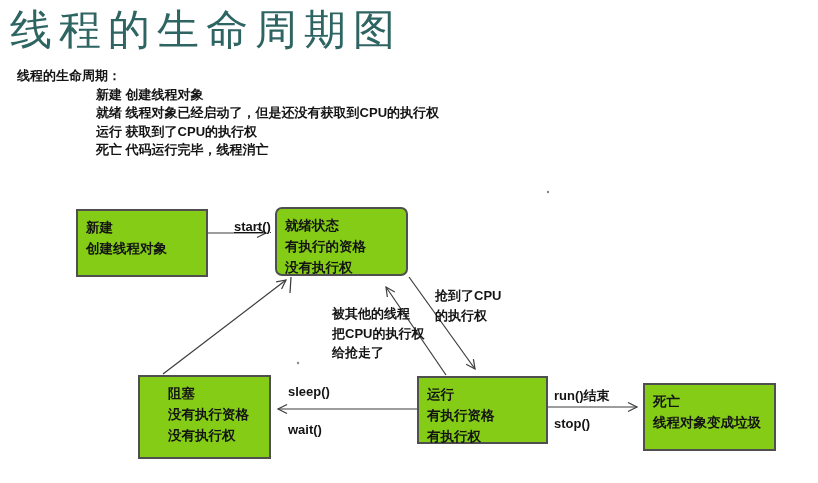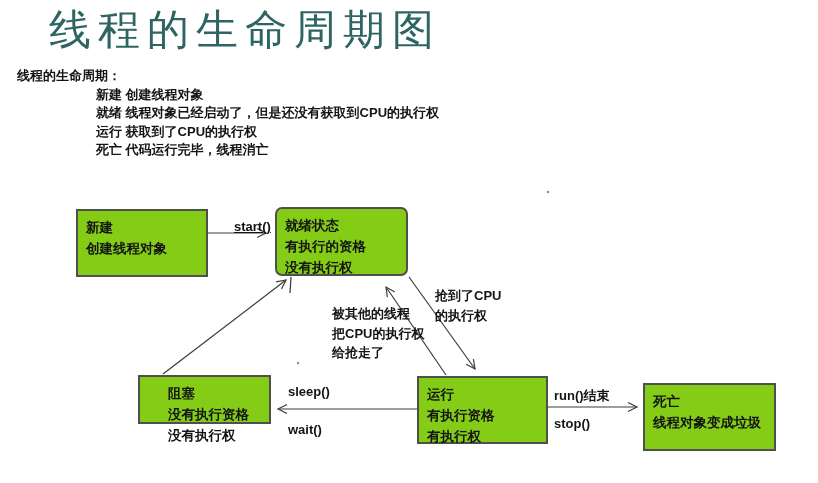--- a/index.html
+++ b/index.html
@@ -5,39 +5,38 @@
   html,body { margin:0; padding:0; background:#ffffff; }
   .stage {
     position:relative; width:818px; height:483px; background:#ffffff;
     font-family:"Liberation Sans","DejaVu Sans",sans-serif; overflow:hidden;
   }
   .title {
     position:absolute; left:10px; top:2px; height:56px; line-height:56px;
     font-family:"Liberation Serif","DejaVu Serif",serif;
     font-size:42px; letter-spacing:7px; color:#2e6562; font-weight:400;
     white-space:nowrap;
-    margin-left:39px;
   }
   .intro {
     position:absolute; left:0; top:67px; font-size:13px; font-weight:700;
     color:#141414; line-height:18.6px; white-space:nowrap;
   }
   .ind-0 { margin-left:17px; }
   .ind-1 { margin-left:96px; }
   .ind-2 { margin-left:128px; }
 
   .box {
     position:absolute; border:2px solid #4f4f4f; background:#84cc16;
     box-sizing:border-box; padding:6px 8px 0;
     font-size:13.5px; font-weight:700; color:#141414; line-height:21px;
     white-space:nowrap;
   }
   #box-new     { left:76px;  top:209px; width:132px; height:68px; }
   #box-ready   { left:275px; top:207px; width:133px; height:69px;border-radius:7px; }
-  #box-blocked { left:138px; top:375px; width:133px; height:49px;padding-left:28px; }
+  #box-blocked { left:138px; top:375px; width:133px; height:84px;padding-left:28px; }
   #box-running { left:417px; top:376px; width:131px; height:68px; }
   #box-dead    { left:643px; top:383px; width:133px; height:68px; }
 
   .lbl {
     position:absolute; font-size:13px; font-weight:700; color:#141414;
     line-height:19.5px; white-space:nowrap;
   }
   #lbl-start  { left:234px; top:217px;text-decoration:underline; }
   #lbl-sleep  { left:288px; top:382px; }
   #lbl-wait   { left:288px; top:420px; }

